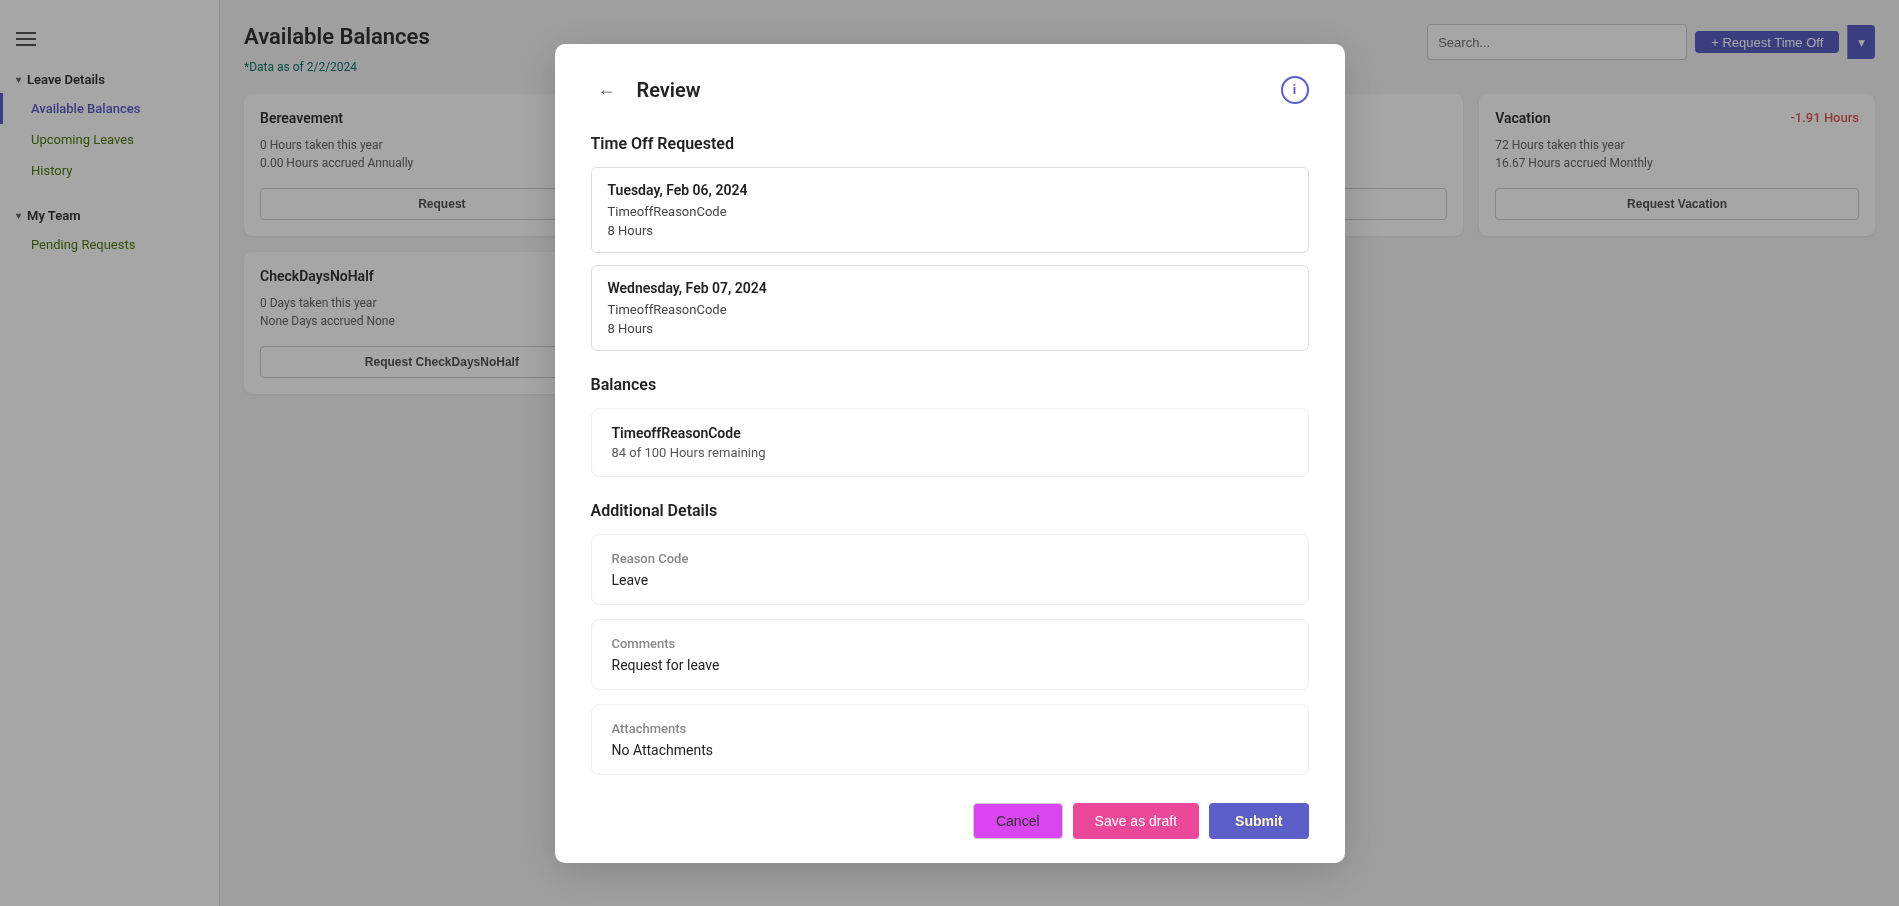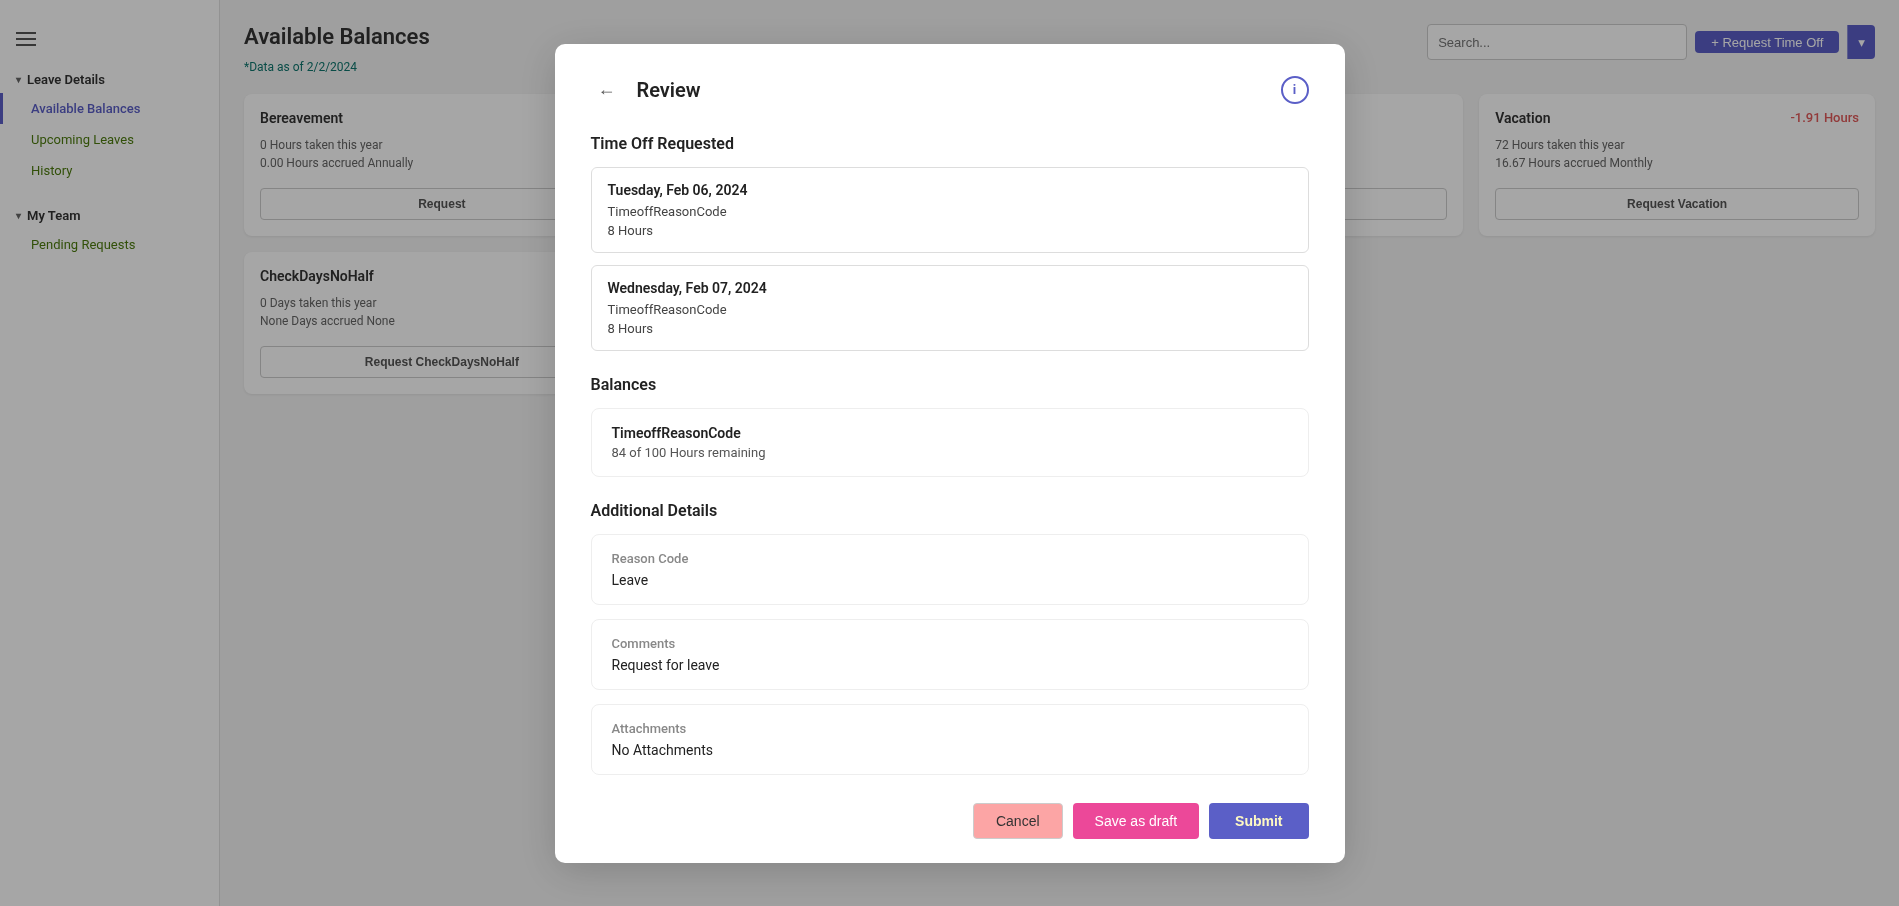--- a/index.html
+++ b/index.html
@@ -62,21 +62,21 @@
     .balance-name { font-size: 14px; font-weight: 600; color: #222; margin-bottom: 4px; }
     .balance-remaining { font-size: 13px; color: #555; }
 
     
     .detail-section { border: 1px solid #eee; border-radius: 8px; padding: 16px 20px; margin-bottom: 14px; }
     .detail-label { font-size: 13px; color: #888; margin-bottom: 6px; font-weight: 500; }
     .detail-value { font-size: 14px; color: #222; }
 
     
     .modal-footer { display: flex; justify-content: flex-end; gap: 10px; margin-top: 28px; }
-    .btn-cancel { background: #fca5a5; border: 1px solid #ccc; border-radius: 4px; padding: 9px 22px; font-size: 14px; color: #333; cursor: pointer; }
+    .btn-cancel { background: #d946ef; border: 1px solid #ccc; border-radius: 4px; padding: 9px 22px; font-size: 14px; color: #333; cursor: pointer; }
     .btn-draft { background: #ec4899; border: none; border-radius: 4px; padding: 9px 22px; font-size: 14px; color: #fff; cursor: pointer; }
     .btn-submit { background: #5b5fc7; border: none; border-radius: 4px; padding: 9px 26px; font-size: 14px; color: #fef9c3; cursor: pointer; font-weight: 600; }
 
     .time-off-section { margin-bottom: 24px; }
     .balances-section { margin-bottom: 24px; }
     .additional-section { margin-bottom: 8px; }
   </style>
 </head>
 <body>
 

